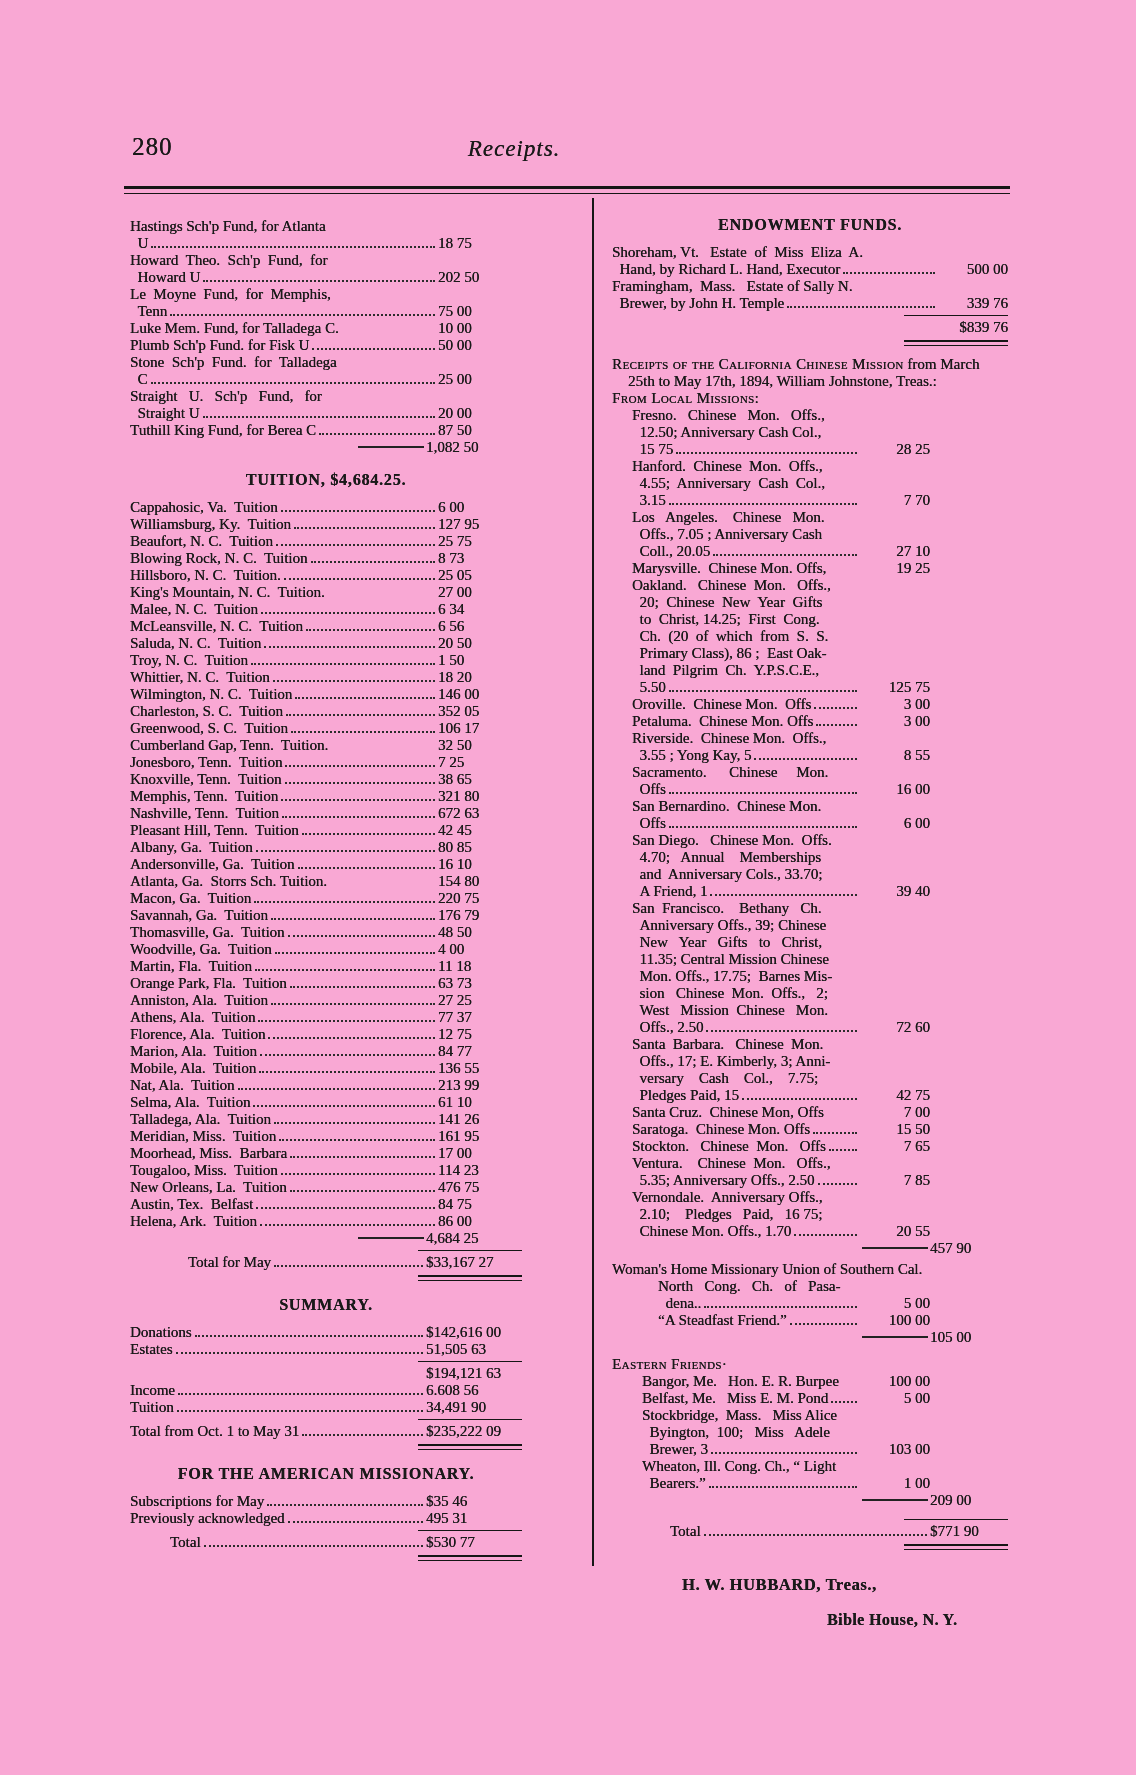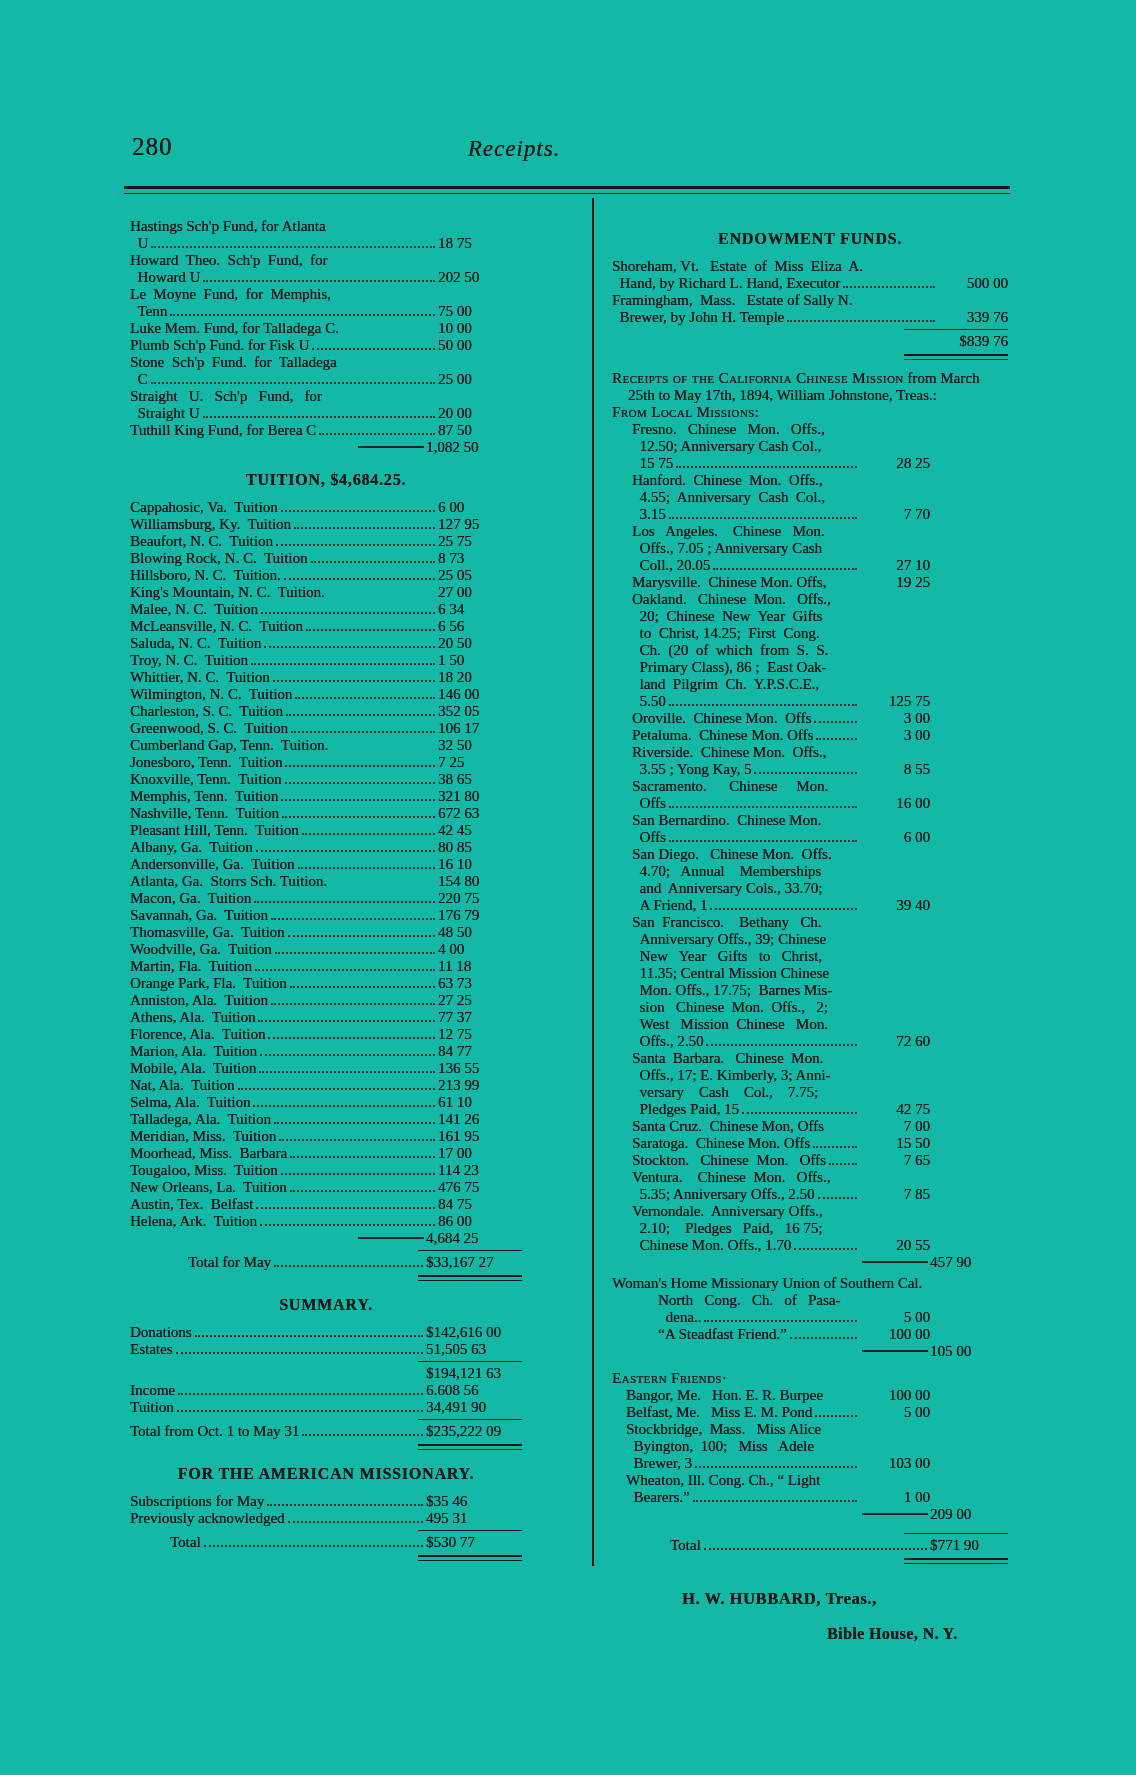--- a/index.html
+++ b/index.html
@@ -1,19 +1,19 @@
 <!DOCTYPE html>
 <html><head>
 <meta charset="utf-8">
 <style>
   html,body{margin:0;padding:0;background:#e8e8e6;}
   .page{
     position:relative;
     width:1136px;height:1775px;
-    background:#14b8a6;
+    background:#f9a8d4;
     color:#1a1a1a;
     font-family:"Liberation Serif", serif;
     font-size:15px;line-height:17px;
     overflow:hidden;
     text-shadow:0.25px 0 0 currentColor;
   }
   .pageno{position:absolute;left:132px;top:138px;font-size:25px;letter-spacing:1px;}
   .runhead{position:absolute;left:12px;right:120px;top:140px;text-align:center;font-style:italic;font-size:23px;letter-spacing:1px;}
   .toprule{position:absolute;left:124px;top:186px;width:886px;height:4px;border-top:3px solid #161616;border-bottom:1px solid #161616;}
   .vrule{position:absolute;left:592px;top:198px;width:2px;height:1368px;background:#161616;}
@@ -34,21 +34,21 @@
   .dash{flex:0 0 66px;border-bottom:2px solid #222;align-self:center;margin:0 2px 2px 0;}
   .rule-r{width:104px;border-top:1.5px solid #161616;margin:3px 0 3px auto;}
   .dbl{width:104px;height:3px;border-top:2px solid #161616;border-bottom:1px solid #161616;margin:4px 0 6px auto;}
   .heading{text-align:center;font-weight:bold;letter-spacing:0.8px;font-size:16px;margin:15px 0 11px 0;}
   .sc{font-variant:small-caps;letter-spacing:0.4px;}
   .hang{padding-left:16px;text-indent:-16px;white-space:normal;}
   .ind40{margin-left:40px;}
   .ind58{margin-left:58px;}
   .ccm-items{margin-left:20px;}
   .whmu-items{margin-left:46px;}
-  .eastern-items{margin-left:14px;}
+  .eastern-items{margin-left:30px;}
   .sig-name{font-weight:bold;font-size:16.5px;letter-spacing:0.6px;margin:26px 0 0 70px;}
   .sig-place{font-weight:bold;font-size:16px;letter-spacing:0.4px;margin:18px 0 0 215px;}
 </style>
 </head>
 <body>
 
 <div class="page">
 
   <div class="pageno">280</div>
   <div class="runhead">Receipts.</div>
@@ -624,21 +624,21 @@
     <div class="row">
       <span class="lbl ind40">Total</span>
       <span class="dots"></span>
       <span class="amt-w">$530 77</span>
     </div>
     <div class="dbl"></div>
   </div>
 
   <div class="col right-col">
 
-    <div class="heading" style="margin-top:20px">ENDOWMENT FUNDS.</div>
+    <div class="heading" style="margin-top:6px">ENDOWMENT FUNDS.</div>
 
     <div>
 
         <div class="entry">
           <div class="pre">Shoreham, Vt.   Estate  of  Miss  Eliza  A.</div>
           <div class="row">
             <span class="lbl">  Hand, by Richard L. Hand, Executor</span>
             <span class="dots"></span>
             <span class="amtE">500 00</span>
           </div>

